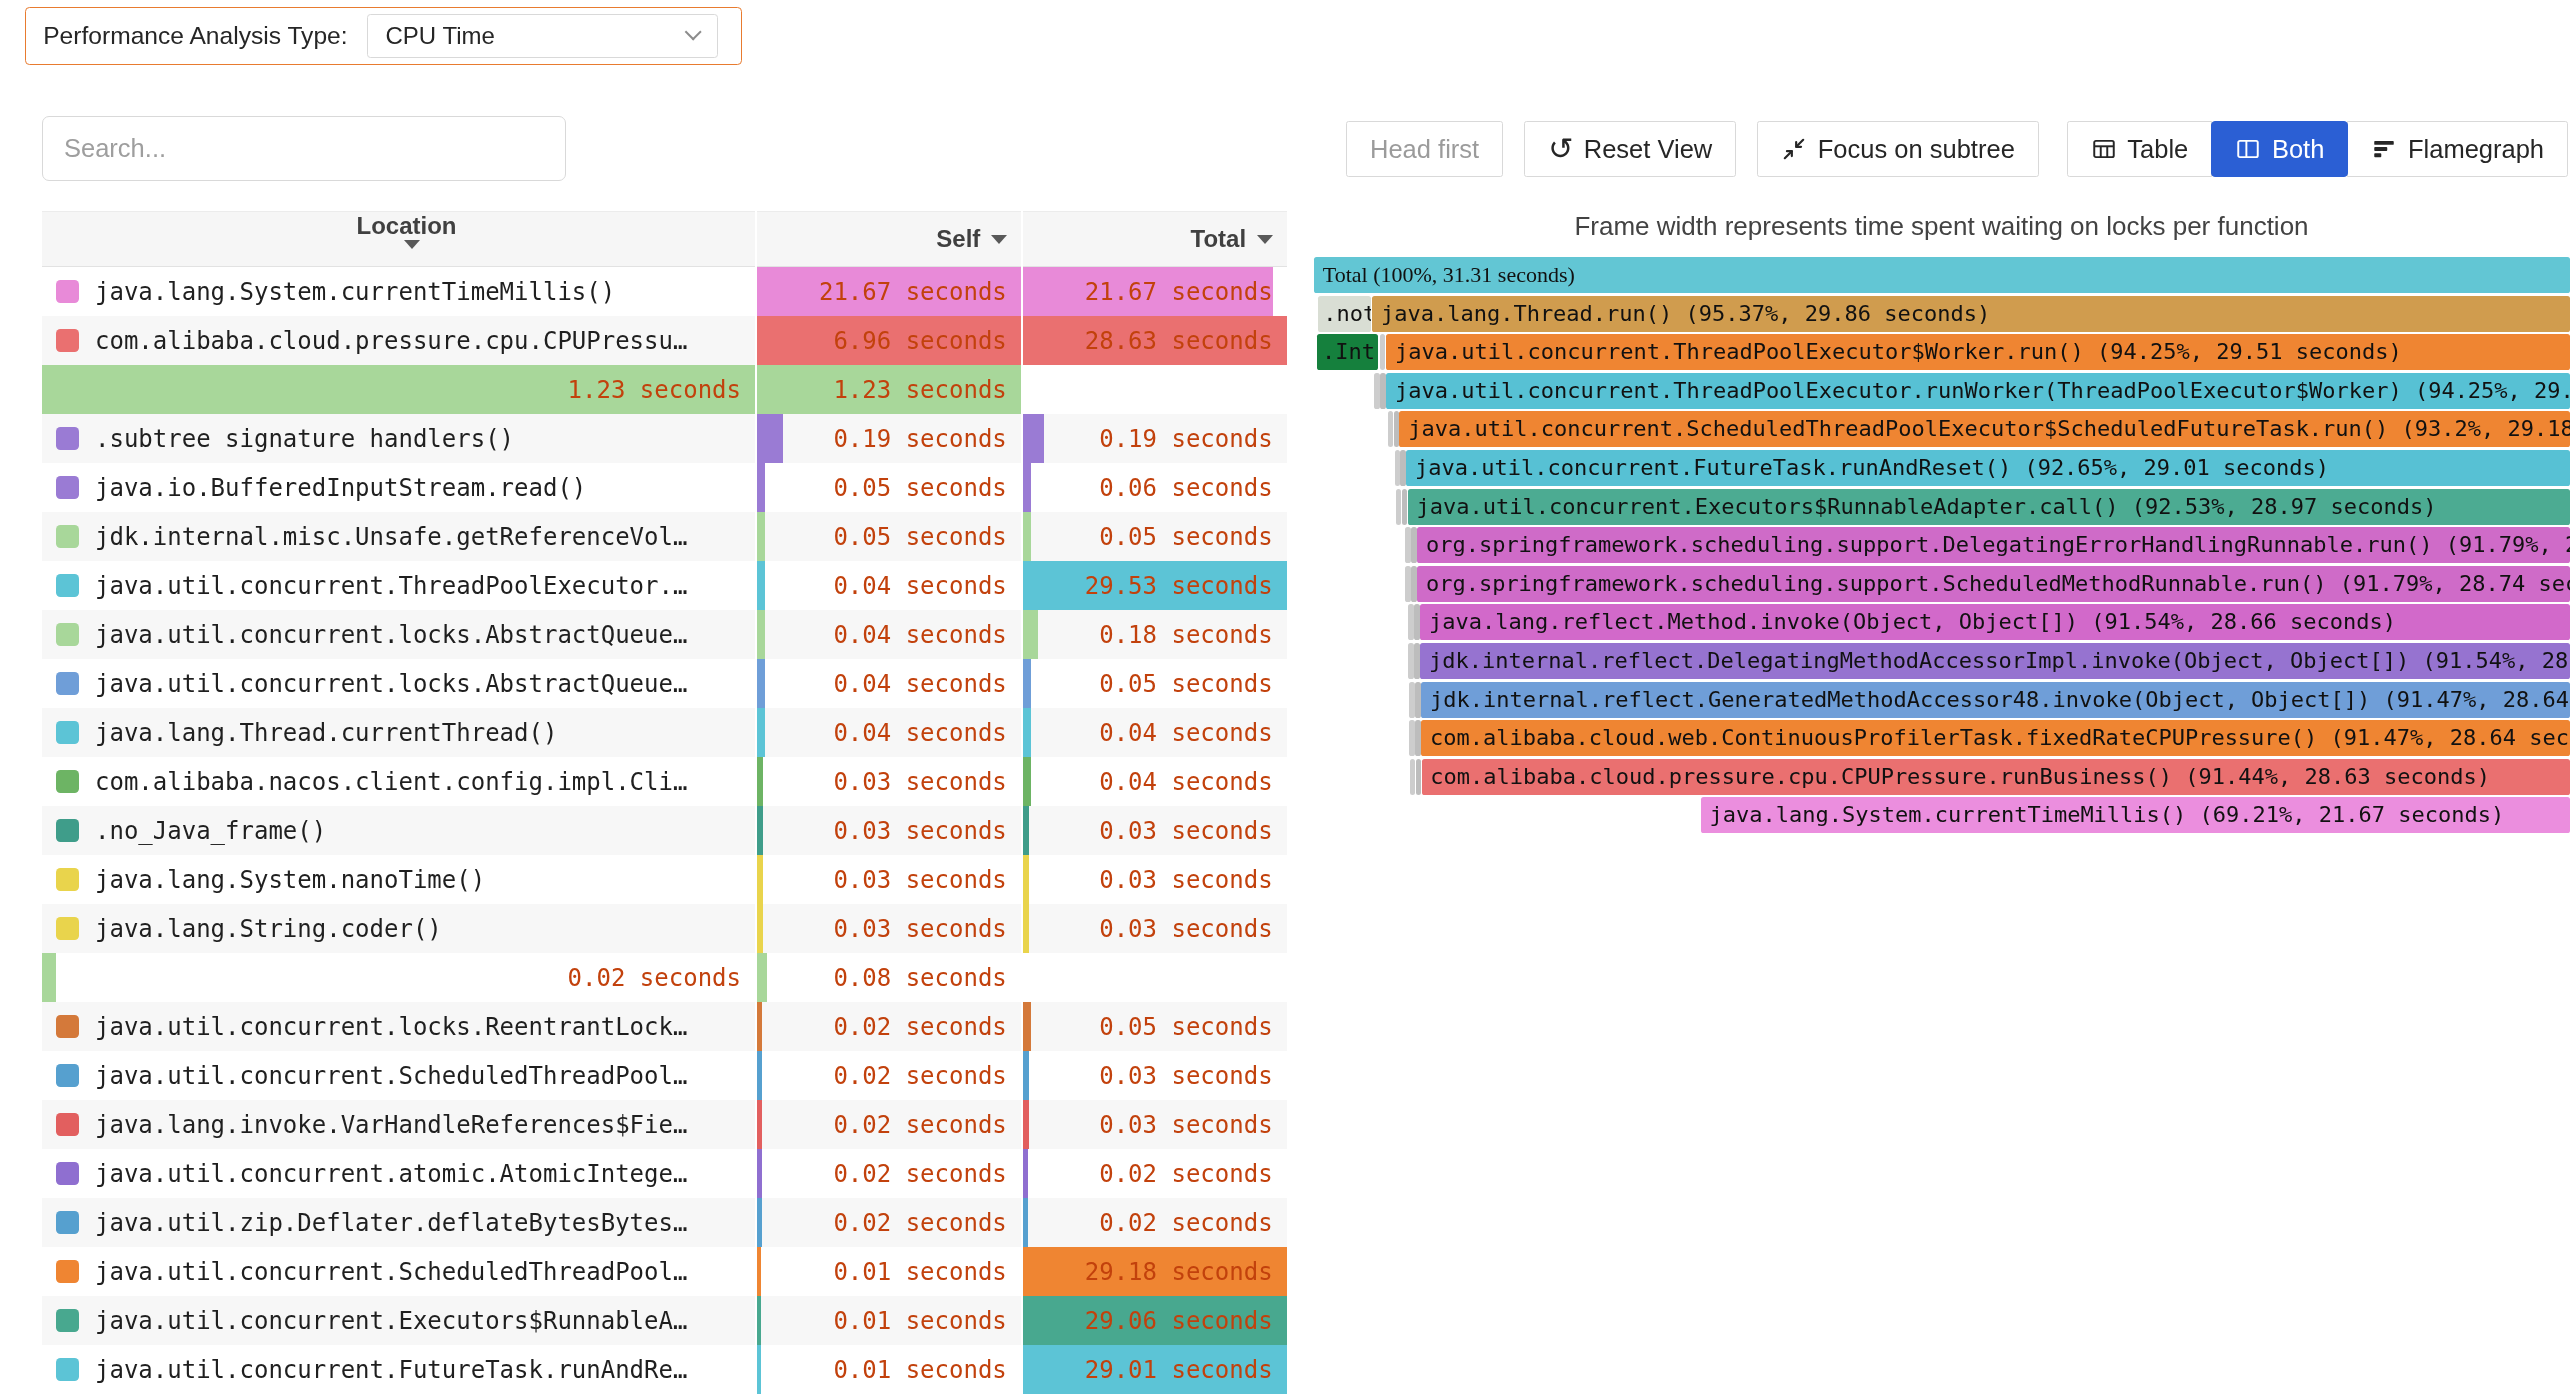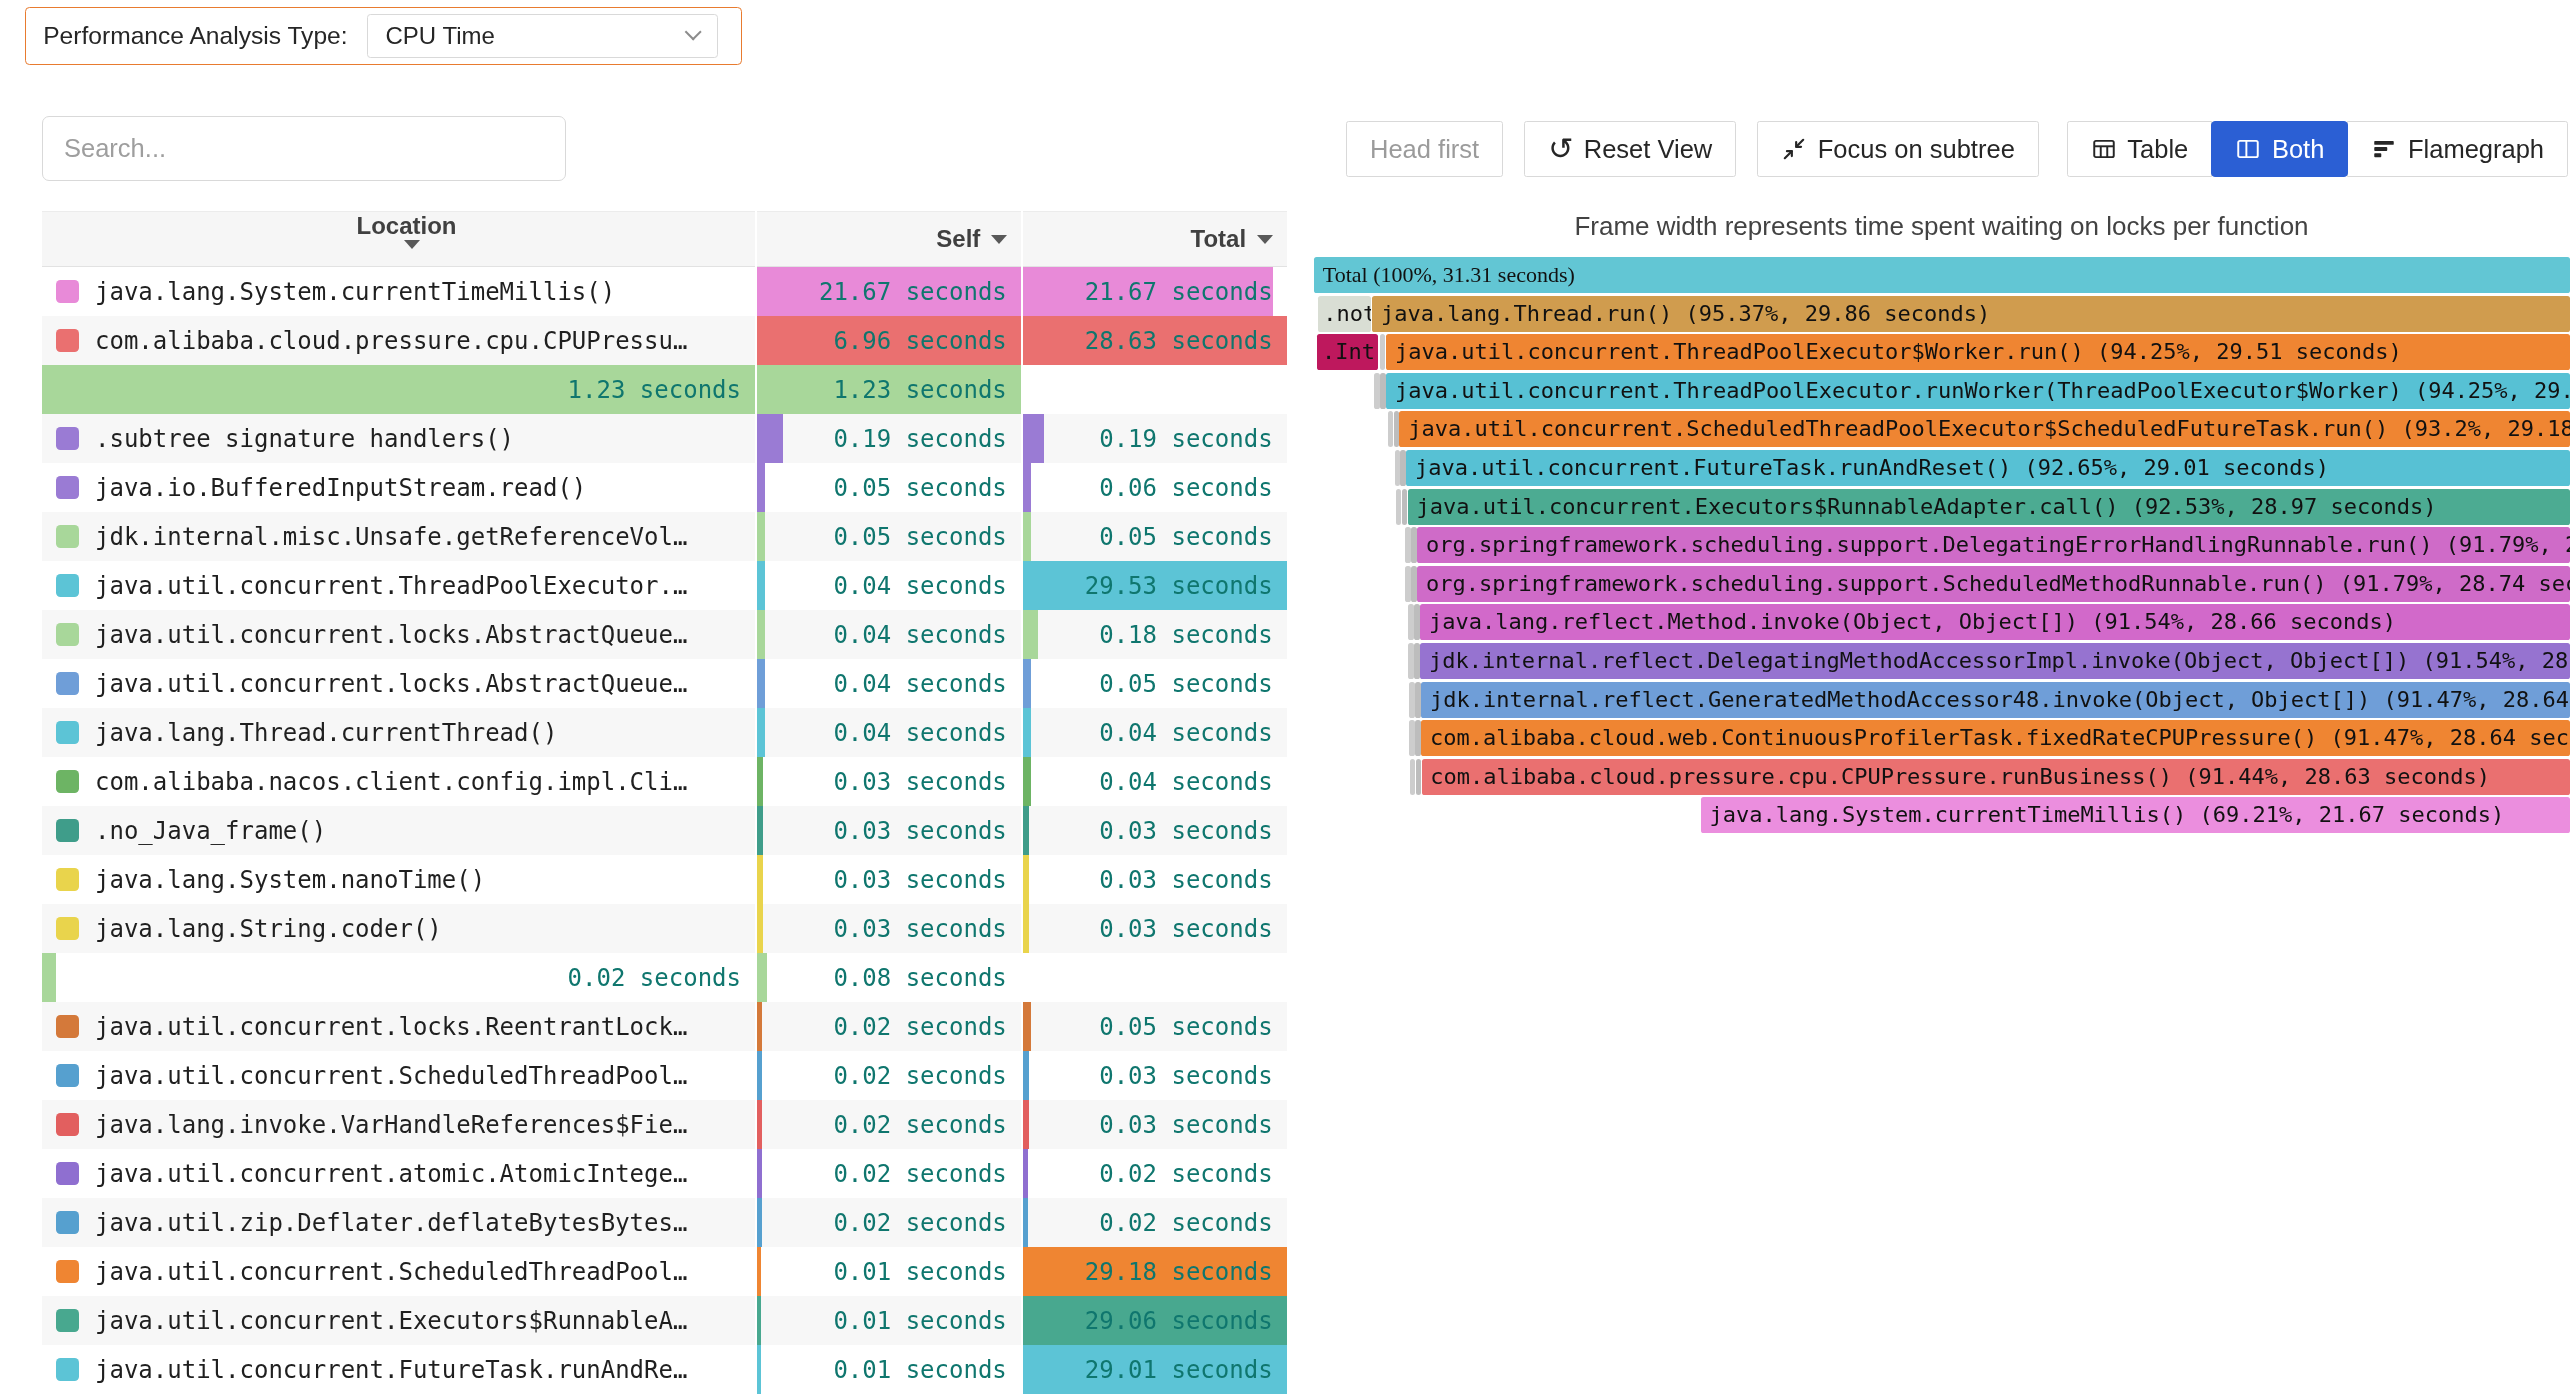--- a/index.html
+++ b/index.html
@@ -42,21 +42,21 @@
   .th-loc { padding-left:16px;flex-direction:column; }
   .th-num { justify-content:flex-end; padding-right:14px; }
   .caret { width:0; height:0; border-left:8px solid transparent; border-right:8px solid transparent; border-top:9.7px solid #595959; margin-left:10.5px; }
   .trow { height:49px; cursor:pointer; }
   .cell { background:#fff; position:relative; display:flex; align-items:center; overflow:hidden; }
   .trow:nth-child(even) .cell { background:#f7f7f7; }
   .loc { padding-left:14px; }
   .sq { width:23px; height:23px; border-radius:4.4px; flex:none; margin-right:16px; }
   .fname { font-size:24px; color:#1f1f1f; white-space:nowrap; }
   .bar { position:absolute; left:0; top:0; bottom:0; }
-  .val { position:relative; margin-left:auto; padding-right:14px; font-size:24px; color:#0f766e; white-space:nowrap; }
+  .val { position:relative; margin-left:auto; padding-right:14px; font-size:24px; color:#c2410c; white-space:nowrap; }
 
   
   .toolbar { position:absolute; left:1346px; top:121px; display:flex; align-items:center; }
   .tbtn {
     height:56px; display:flex; align-items:center; gap:10.5px; padding:0 23px;
     background:#fff; border:0.9px solid #d9d9d9; border-radius:2.6px;
     font-size:25.5px; color:#262626; font-family:"Liberation Sans", sans-serif; cursor:pointer;
   }
   .ghost { color:#9b9b9b; margin-right:21px; }
   .mr { margin-right:21px; }
@@ -471,21 +471,21 @@
 <div class="caption">Frame width represents time spent waiting on locks per function</div>
 <div id="flame-rows">
     <div class="frow">
       <div class="frame mono" style="left: 0%; width: 100%; background: rgb(98, 198, 212); font-family: Liberation Serif, serif;">Total (100%, 31.31 seconds)</div>
     </div>
     <div class="frow">
       <div class="frame mono pfx" style="left: 0.31%; width: 4.2%; background: rgb(217, 222, 212);">.not</div>
       <div class="frame mono" style="left: 4.63%; width: 95.37%; background: rgb(208, 156, 78);">java.lang.Thread.run() (95.37%, 29.86 seconds)</div>
     </div>
     <div class="frow">
-      <div class="frame mono pfx" style="left: 0.21%; width: 4.9%; background: #be185d;">.Int</div>
+      <div class="frame mono pfx" style="left: 0.21%; width: 4.9%; background: #15803d;">.Int</div>
       <div class="frame mono pfx" style="left: 5.23%; width: 0.4%; background: rgb(205, 205, 205);"></div>
       <div class="frame mono" style="left: 5.75%; width: 94.25%; background: rgb(239, 133, 50);">java.util.concurrent.ThreadPoolExecutor$Worker.run() (94.25%, 29.51 seconds)</div>
     </div>
     <div class="frow">
       <div class="frame mono pfx" style="left: 4.81%; width: 0.35%; background: rgb(205, 205, 205);"></div>
       <div class="frame mono pfx" style="left: 5.28%; width: 0.35%; background: rgb(189, 189, 189);"></div>
       <div class="frame mono" style="left: 5.75%; width: 94.25%; background: rgb(87, 193, 212);">java.util.concurrent.ThreadPoolExecutor.runWorker(ThreadPoolExecutor$Worker) (94.25%, 29.51 seconds)</div>
     </div>
     <div class="frow">
       <div class="frame mono pfx" style="left: 5.86%; width: 0.35%; background: rgb(205, 205, 205);"></div>

